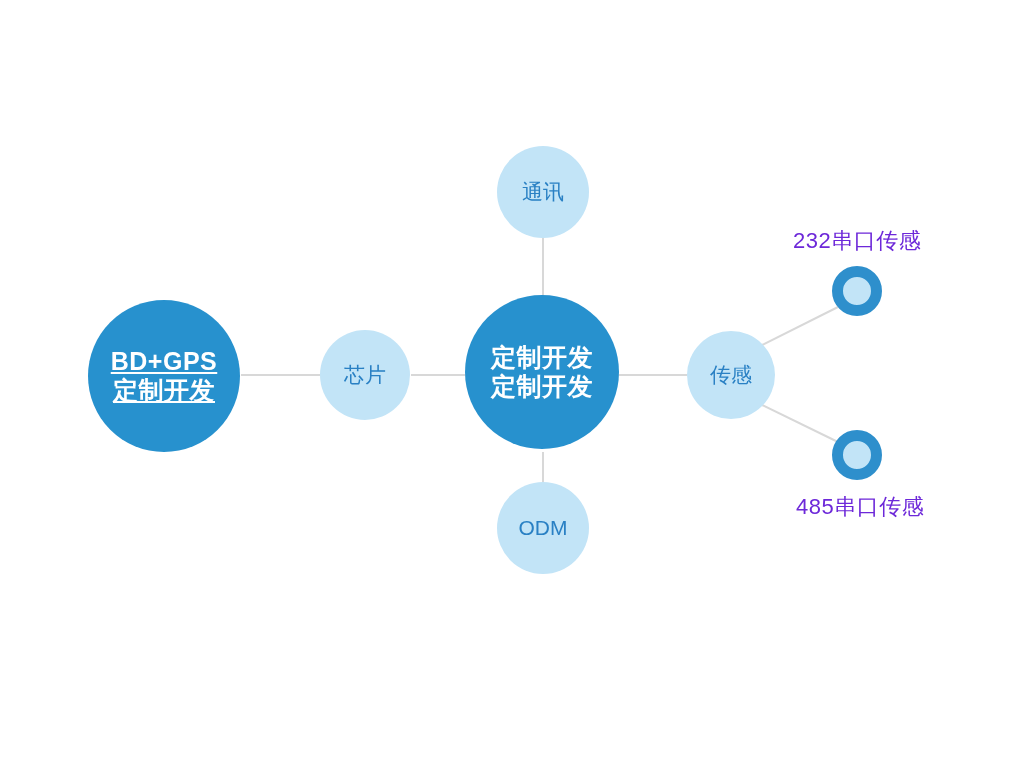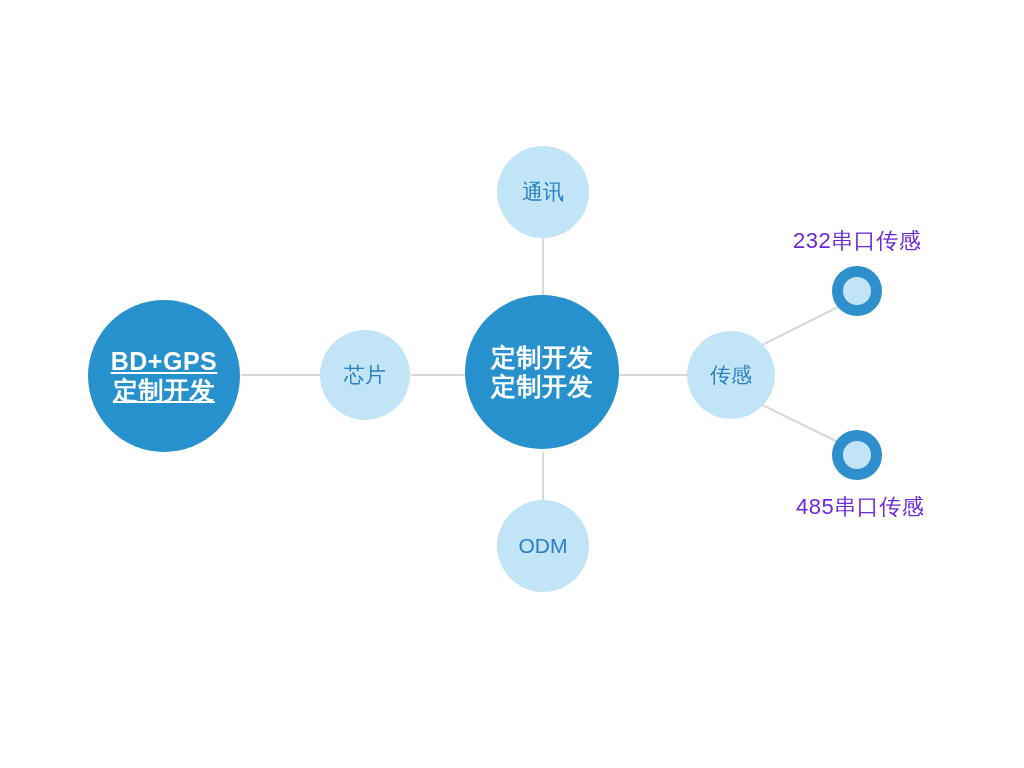--- a/index.html
+++ b/index.html
@@ -104,21 +104,21 @@
         <div>
           <span class="node-label-line">定制开发</span>
           <span class="node-label-line">定制开发</span>
         </div>
       </div>
       <div class="node node-secondary" style="left: 497px; top: 146px; width: 92px; height: 92px;">
         <div>
           <span class="node-label-line">通讯</span>
         </div>
       </div>
-      <div class="node node-secondary" style="left: 497px; top: 500px; width: 92px; height: 92px;">
+      <div class="node node-secondary" style="left: 497px; top: 482px; width: 92px; height: 92px;">
         <div>
           <span class="node-label-line">ODM</span>
         </div>
       </div>
       <div class="node node-secondary" style="left: 687px; top: 331px; width: 88px; height: 88px; text-align: center;">
         <div>
           <span class="node-label-line">传感</span>
         </div>
       </div>
       <div class="ring-node" style="left: 832px; top: 266px; width: 50px; height: 50px;"></div>

